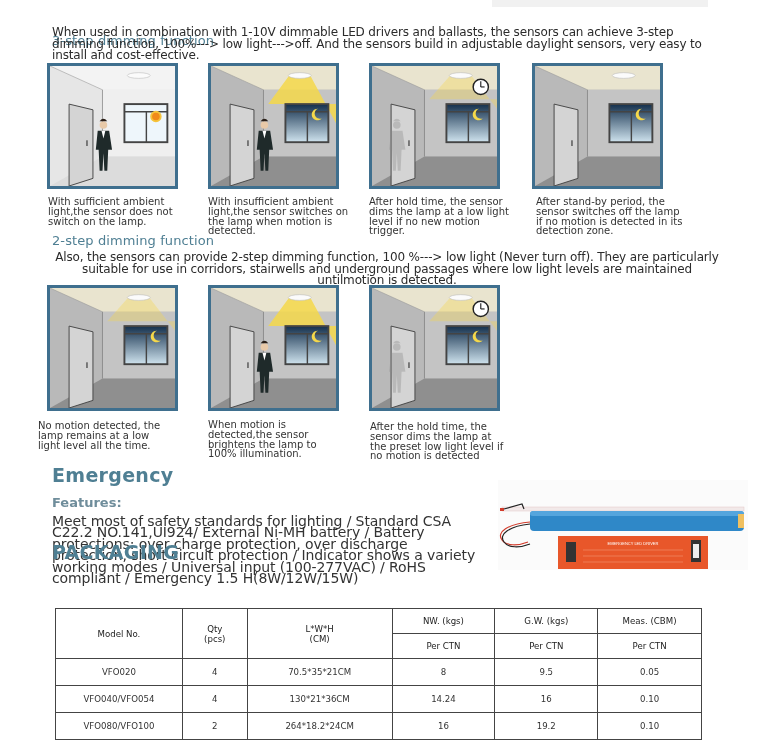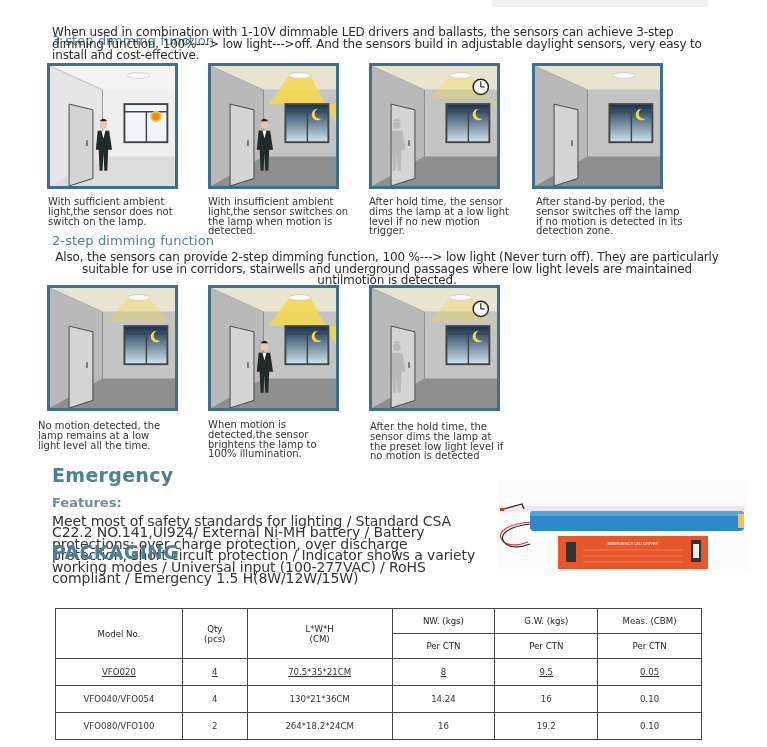--- a/index.html
+++ b/index.html
@@ -287,21 +287,21 @@
     <th rowspan="2"><span>L*W*H</span><br><span>(CM)</span></th>
     <th>NW. (kgs)</th>
     <th>G.W. (kgs)</th>
     <th>Meas. (CBM)</th>
   </tr>
   <tr style="height:25px;">
     <th>Per CTN</th>
     <th>Per CTN</th>
     <th>Per CTN</th>
   </tr>
-  <tr style="height:27px;text-decoration:underline;">
+  <tr style="height:27px;">
     <td>VFO020</td>
     <td>4</td>
     <td>70.5*35*21CM</td>
     <td>8</td>
     <td>9.5</td>
     <td>0.05</td>
   </tr>
   <tr style="height:27px;">
     <td>VFO040/VFO054</td>
     <td>4</td>

